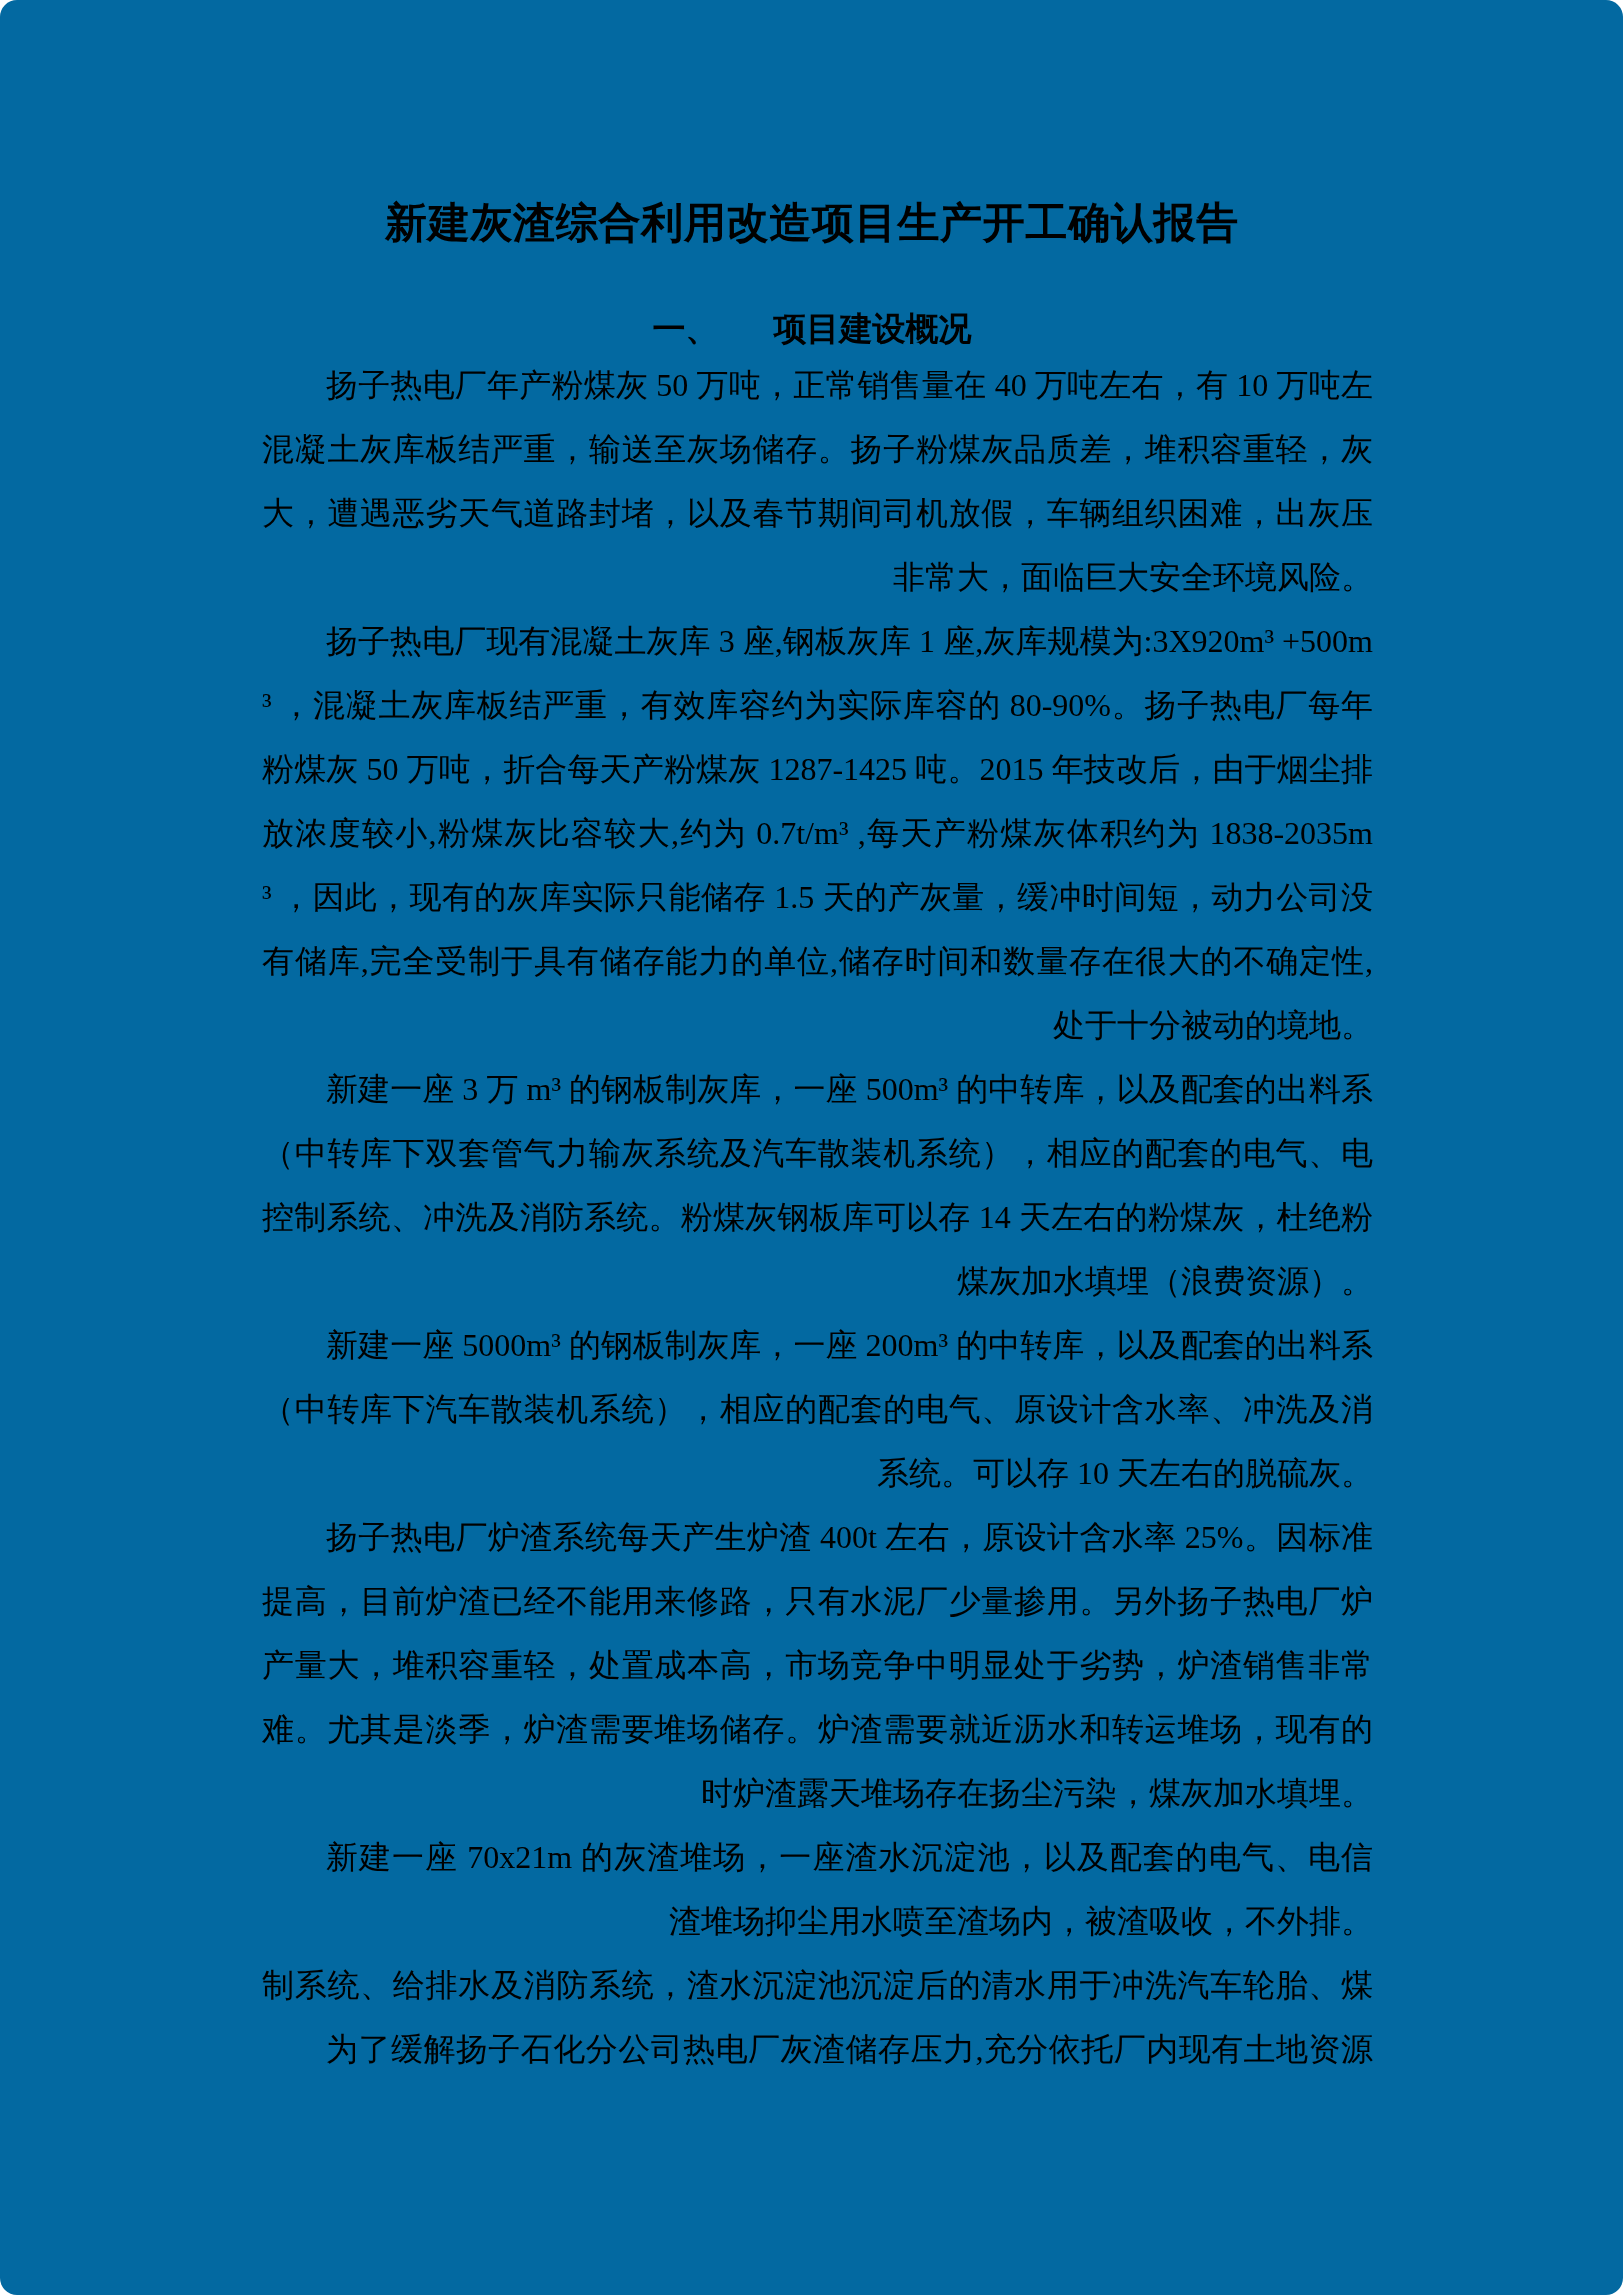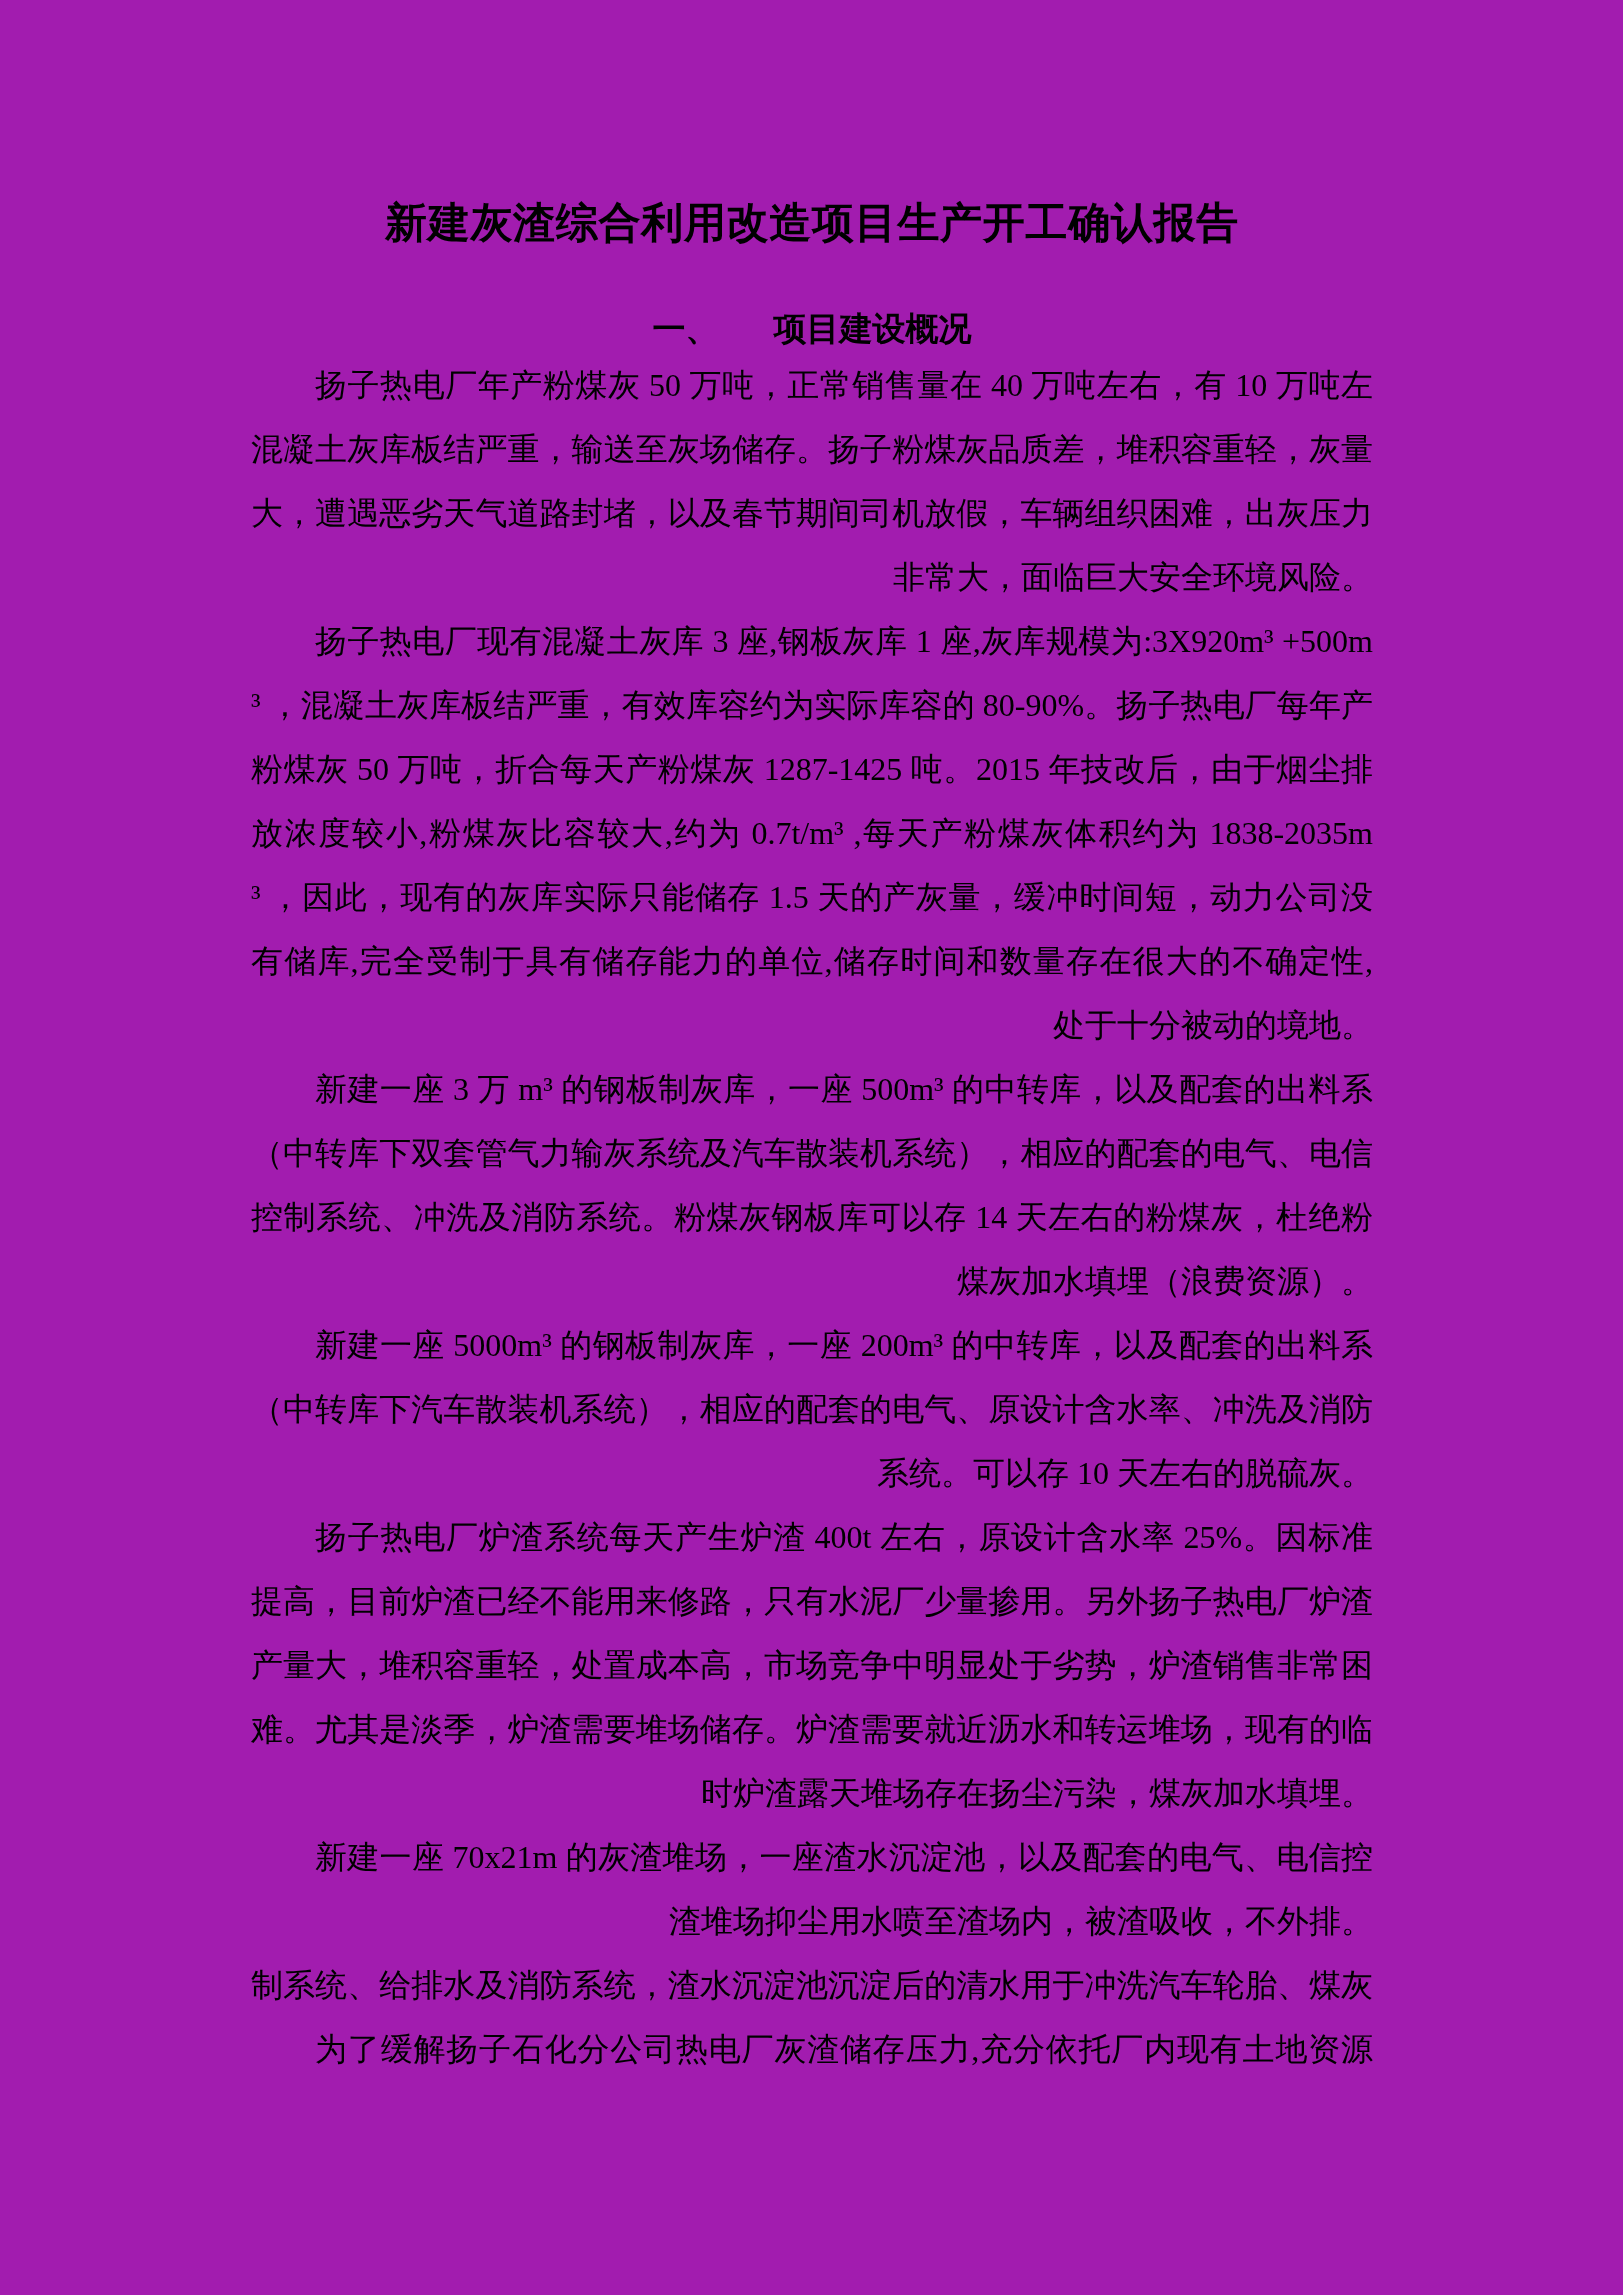--- a/index.html
+++ b/index.html
@@ -4,24 +4,25 @@
 <style>
   html, body {
     margin: 0;
     padding: 0;
     background: #ffffff;
   }
   .page {
     position: relative;
     width: 1623px;
     height: 2295px;
-    background: #a21caf;
+    background: #0369a1;
     color: #000000;
     font-family: "Liberation Serif", "DejaVu Serif", serif;
     overflow: hidden;
+    border-radius: 17px;
   }
   .doc-title {
     position: absolute;
     left: 251px;
     top: 195px;
     width: 1122px;
     text-align: center;
     font-family: "Liberation Sans", "DejaVu Sans", sans-serif;
     font-weight: bold;
     font-size: 42px;
@@ -55,20 +56,21 @@
   .line {
     height: 64px;
     line-height: 64px;
     font-size: 32px;
     overflow: hidden;
     text-align: right;
   }
   .line.just {
     text-align: justify;
     text-align-last: justify;
+    margin-left: 11px;
   }
   .line.indent {
     padding-left: 64px;
   }
 </style>
 </head>
 <body>
 
 <div class="page">
 

